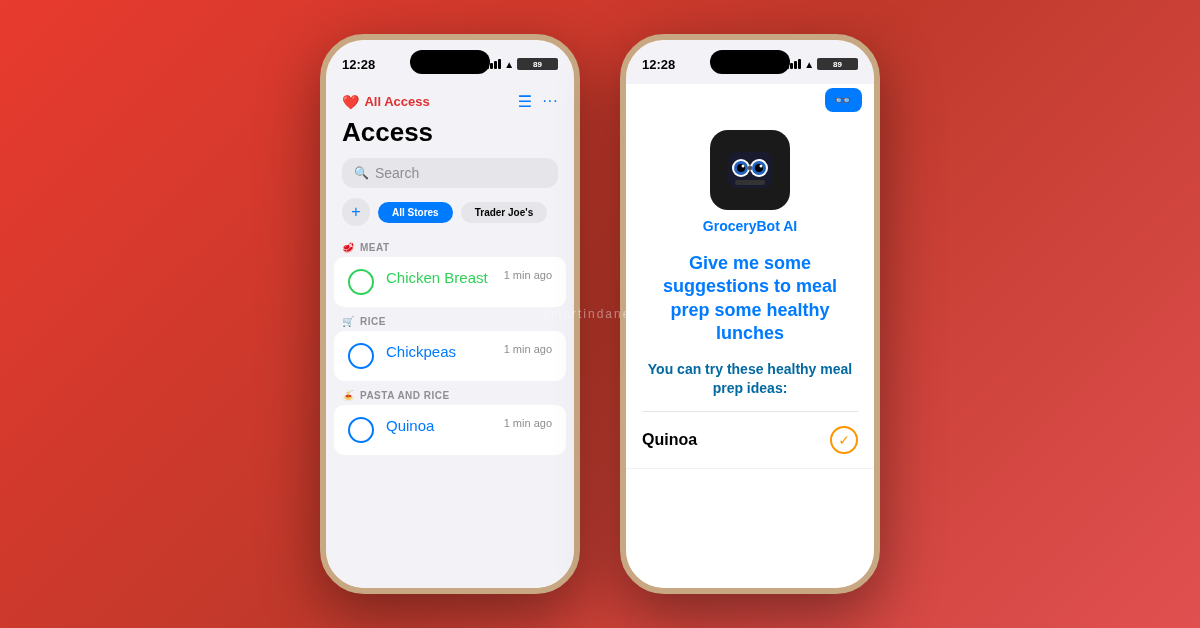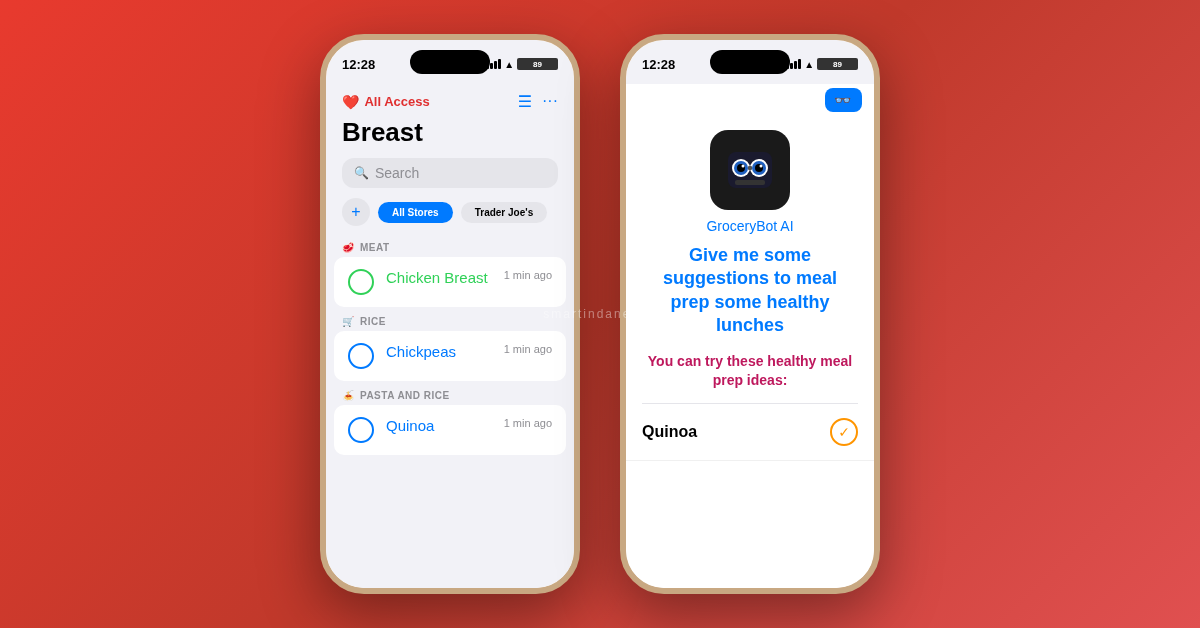--- a/index.html
+++ b/index.html
@@ -274,38 +274,38 @@
       border-radius: 18px;
       display: flex;
       align-items: center;
       justify-content: center;
       margin-bottom: 8px;
     }
 
     .ai-name {
       color: #007aff;
       font-size: 14px;
-      font-weight: 400;
-      margin-bottom: 0;
+      font-weight: 700;
+      margin-bottom: 8px;
     }
 
     .ai-question {
       color: #007aff;
       font-size: 18px;
       font-weight: 700;
       text-align: center;
       line-height: 1.3;
       padding: 0 16px;
       margin-bottom: 14px;
     }
 
     .ai-answer-intro {
       font-size: 14px;
       font-weight: 600;
-      color: #be185d;
+      color: #0369a1;
       text-align: center;
       padding: 0 20px;
       line-height: 1.4;
       margin-bottom: 12px;
     }
 
     .ai-divider {
       height: 1px;
       background: #e5e5ea;
       margin: 0 16px 0;
@@ -393,21 +393,21 @@
         <div class="app-title-row">
           <div class="all-access">
             <span class="heart-icon">❤️</span>
             <span>All Access</span>
           </div>
           <div class="header-actions">
             <span class="header-icon">☰</span>
             <span class="header-icon">···</span>
           </div>
         </div>
-        <div class="app-title">Breast</div>
+        <div class="app-title">Access</div>
         <div class="search-bar">
           <span class="search-icon">🔍</span>
           <span class="search-placeholder">Search</span>
         </div>
         <div class="filter-row">
           <div class="add-btn">+</div>
           <div class="filter-chip active">All Stores</div>
           <div class="filter-chip inactive">Trader Joe's</div>
 
         </div>

